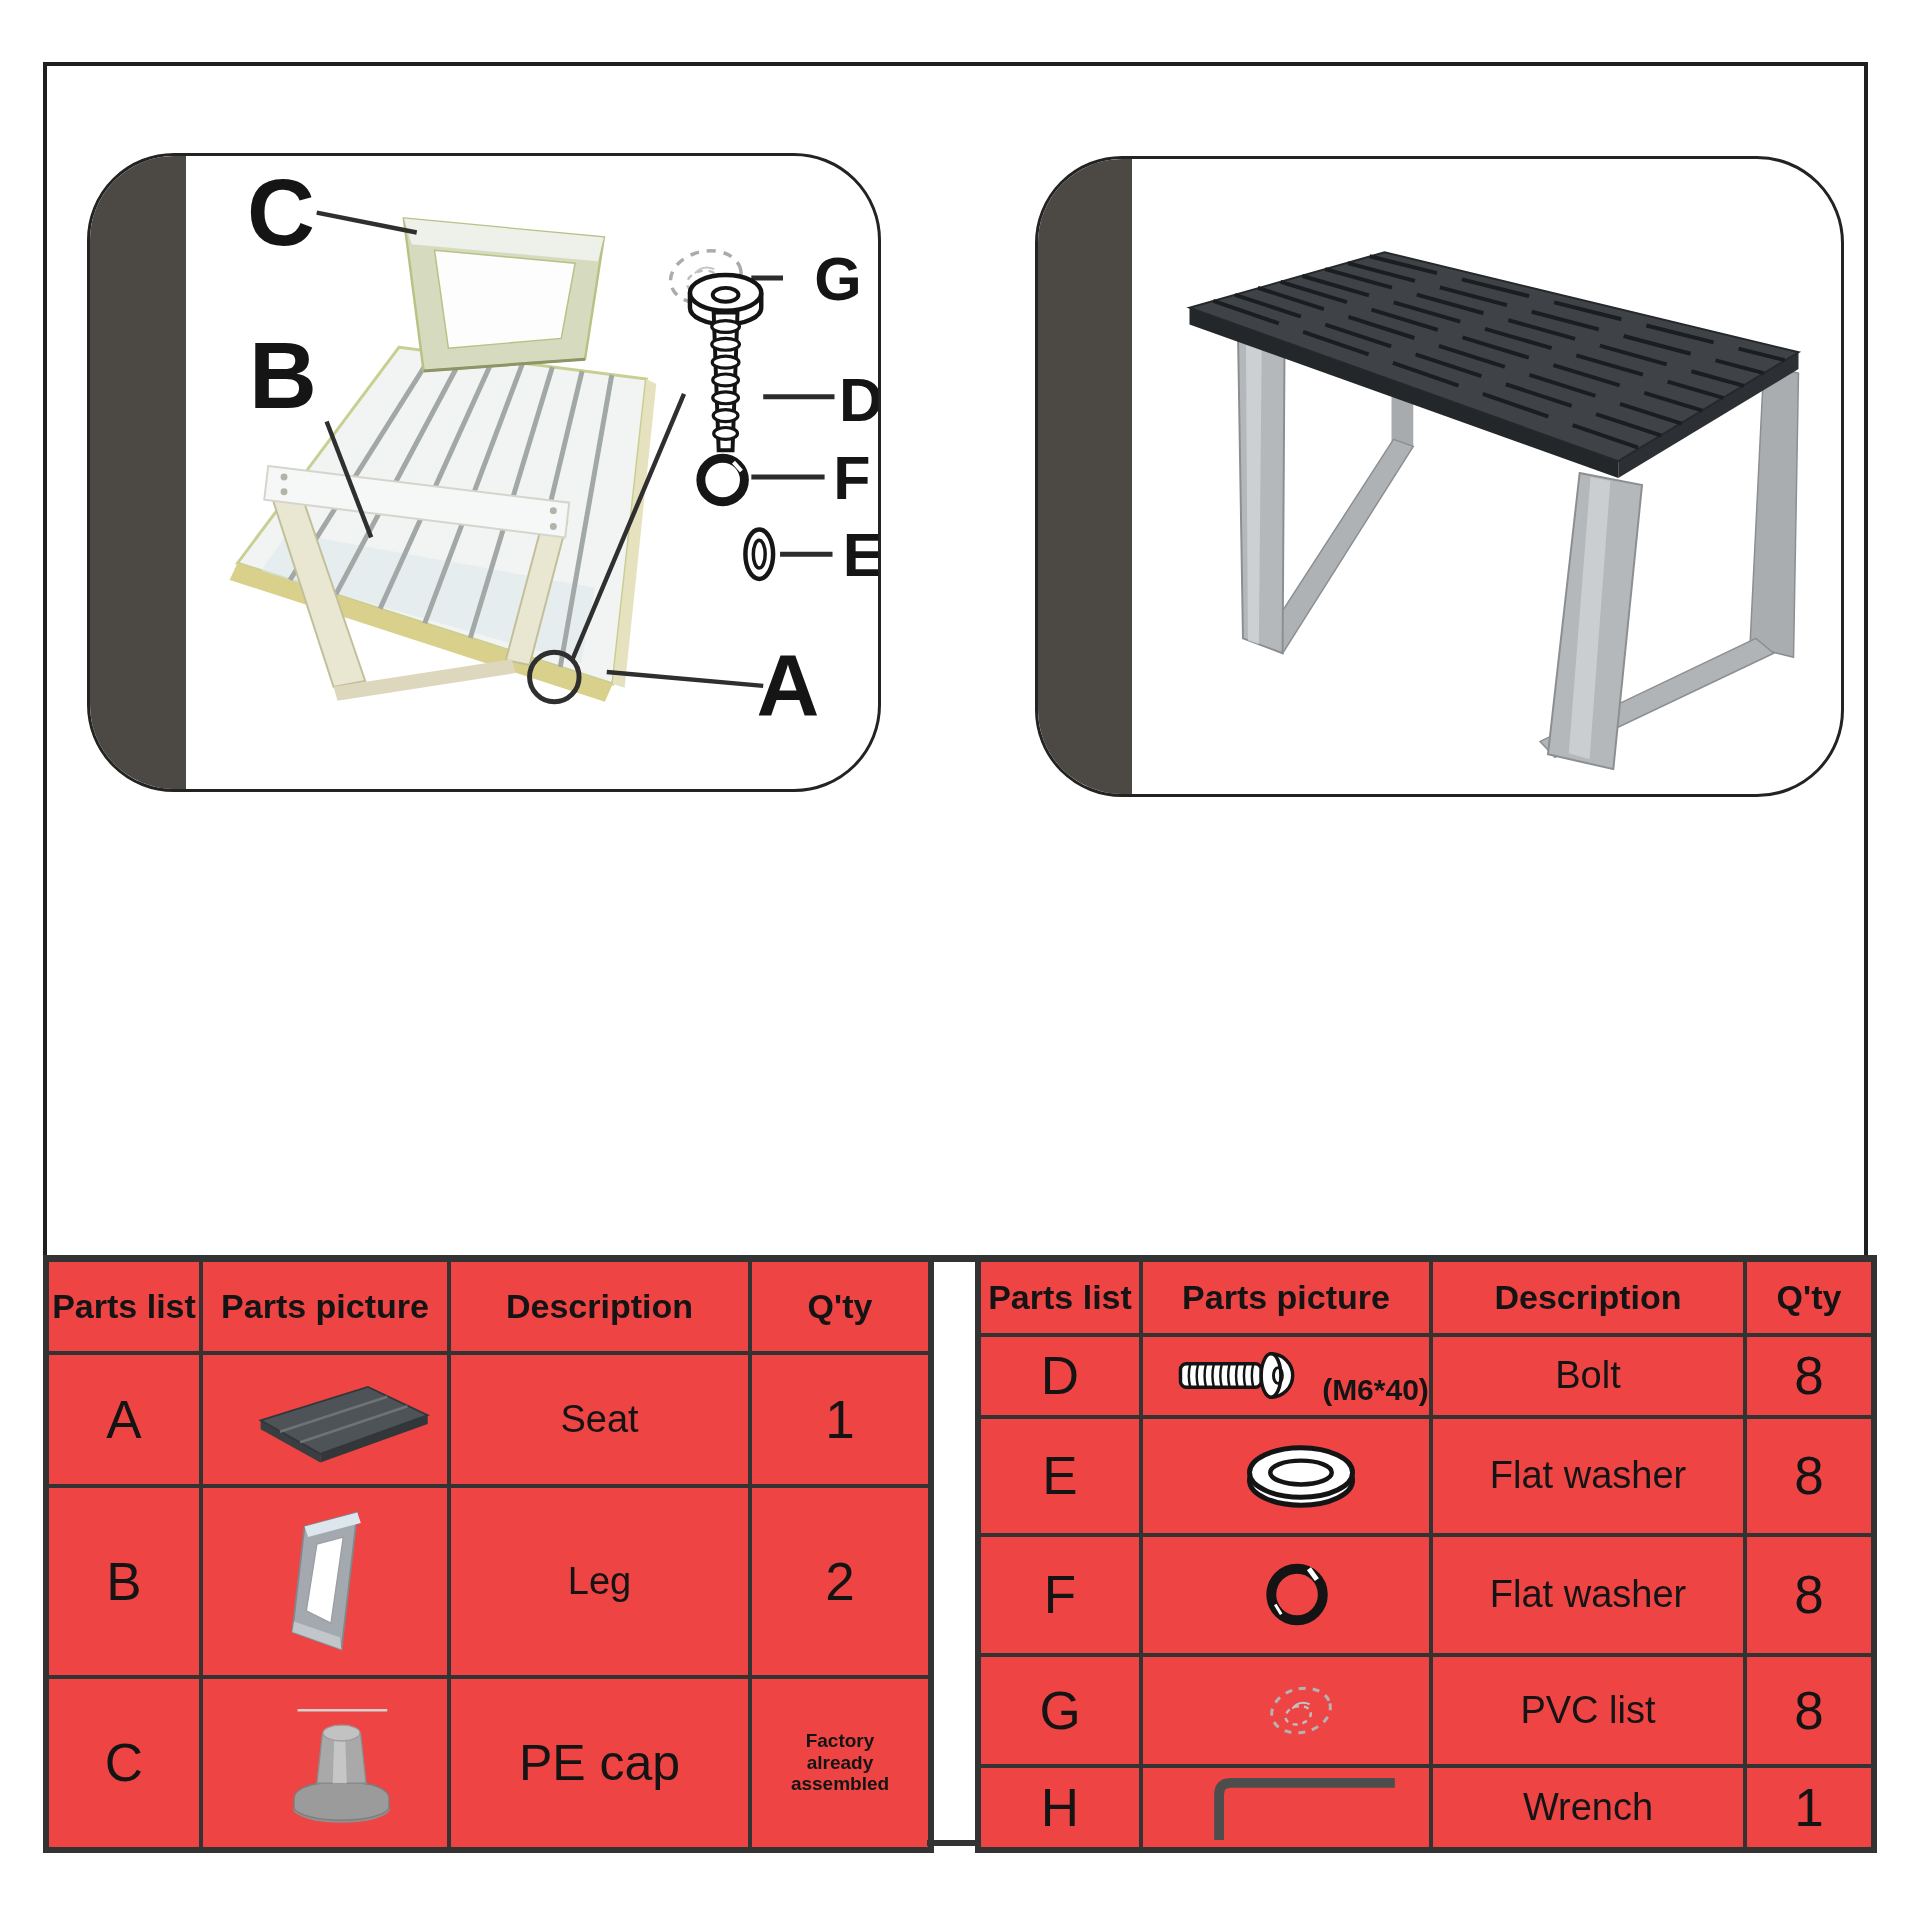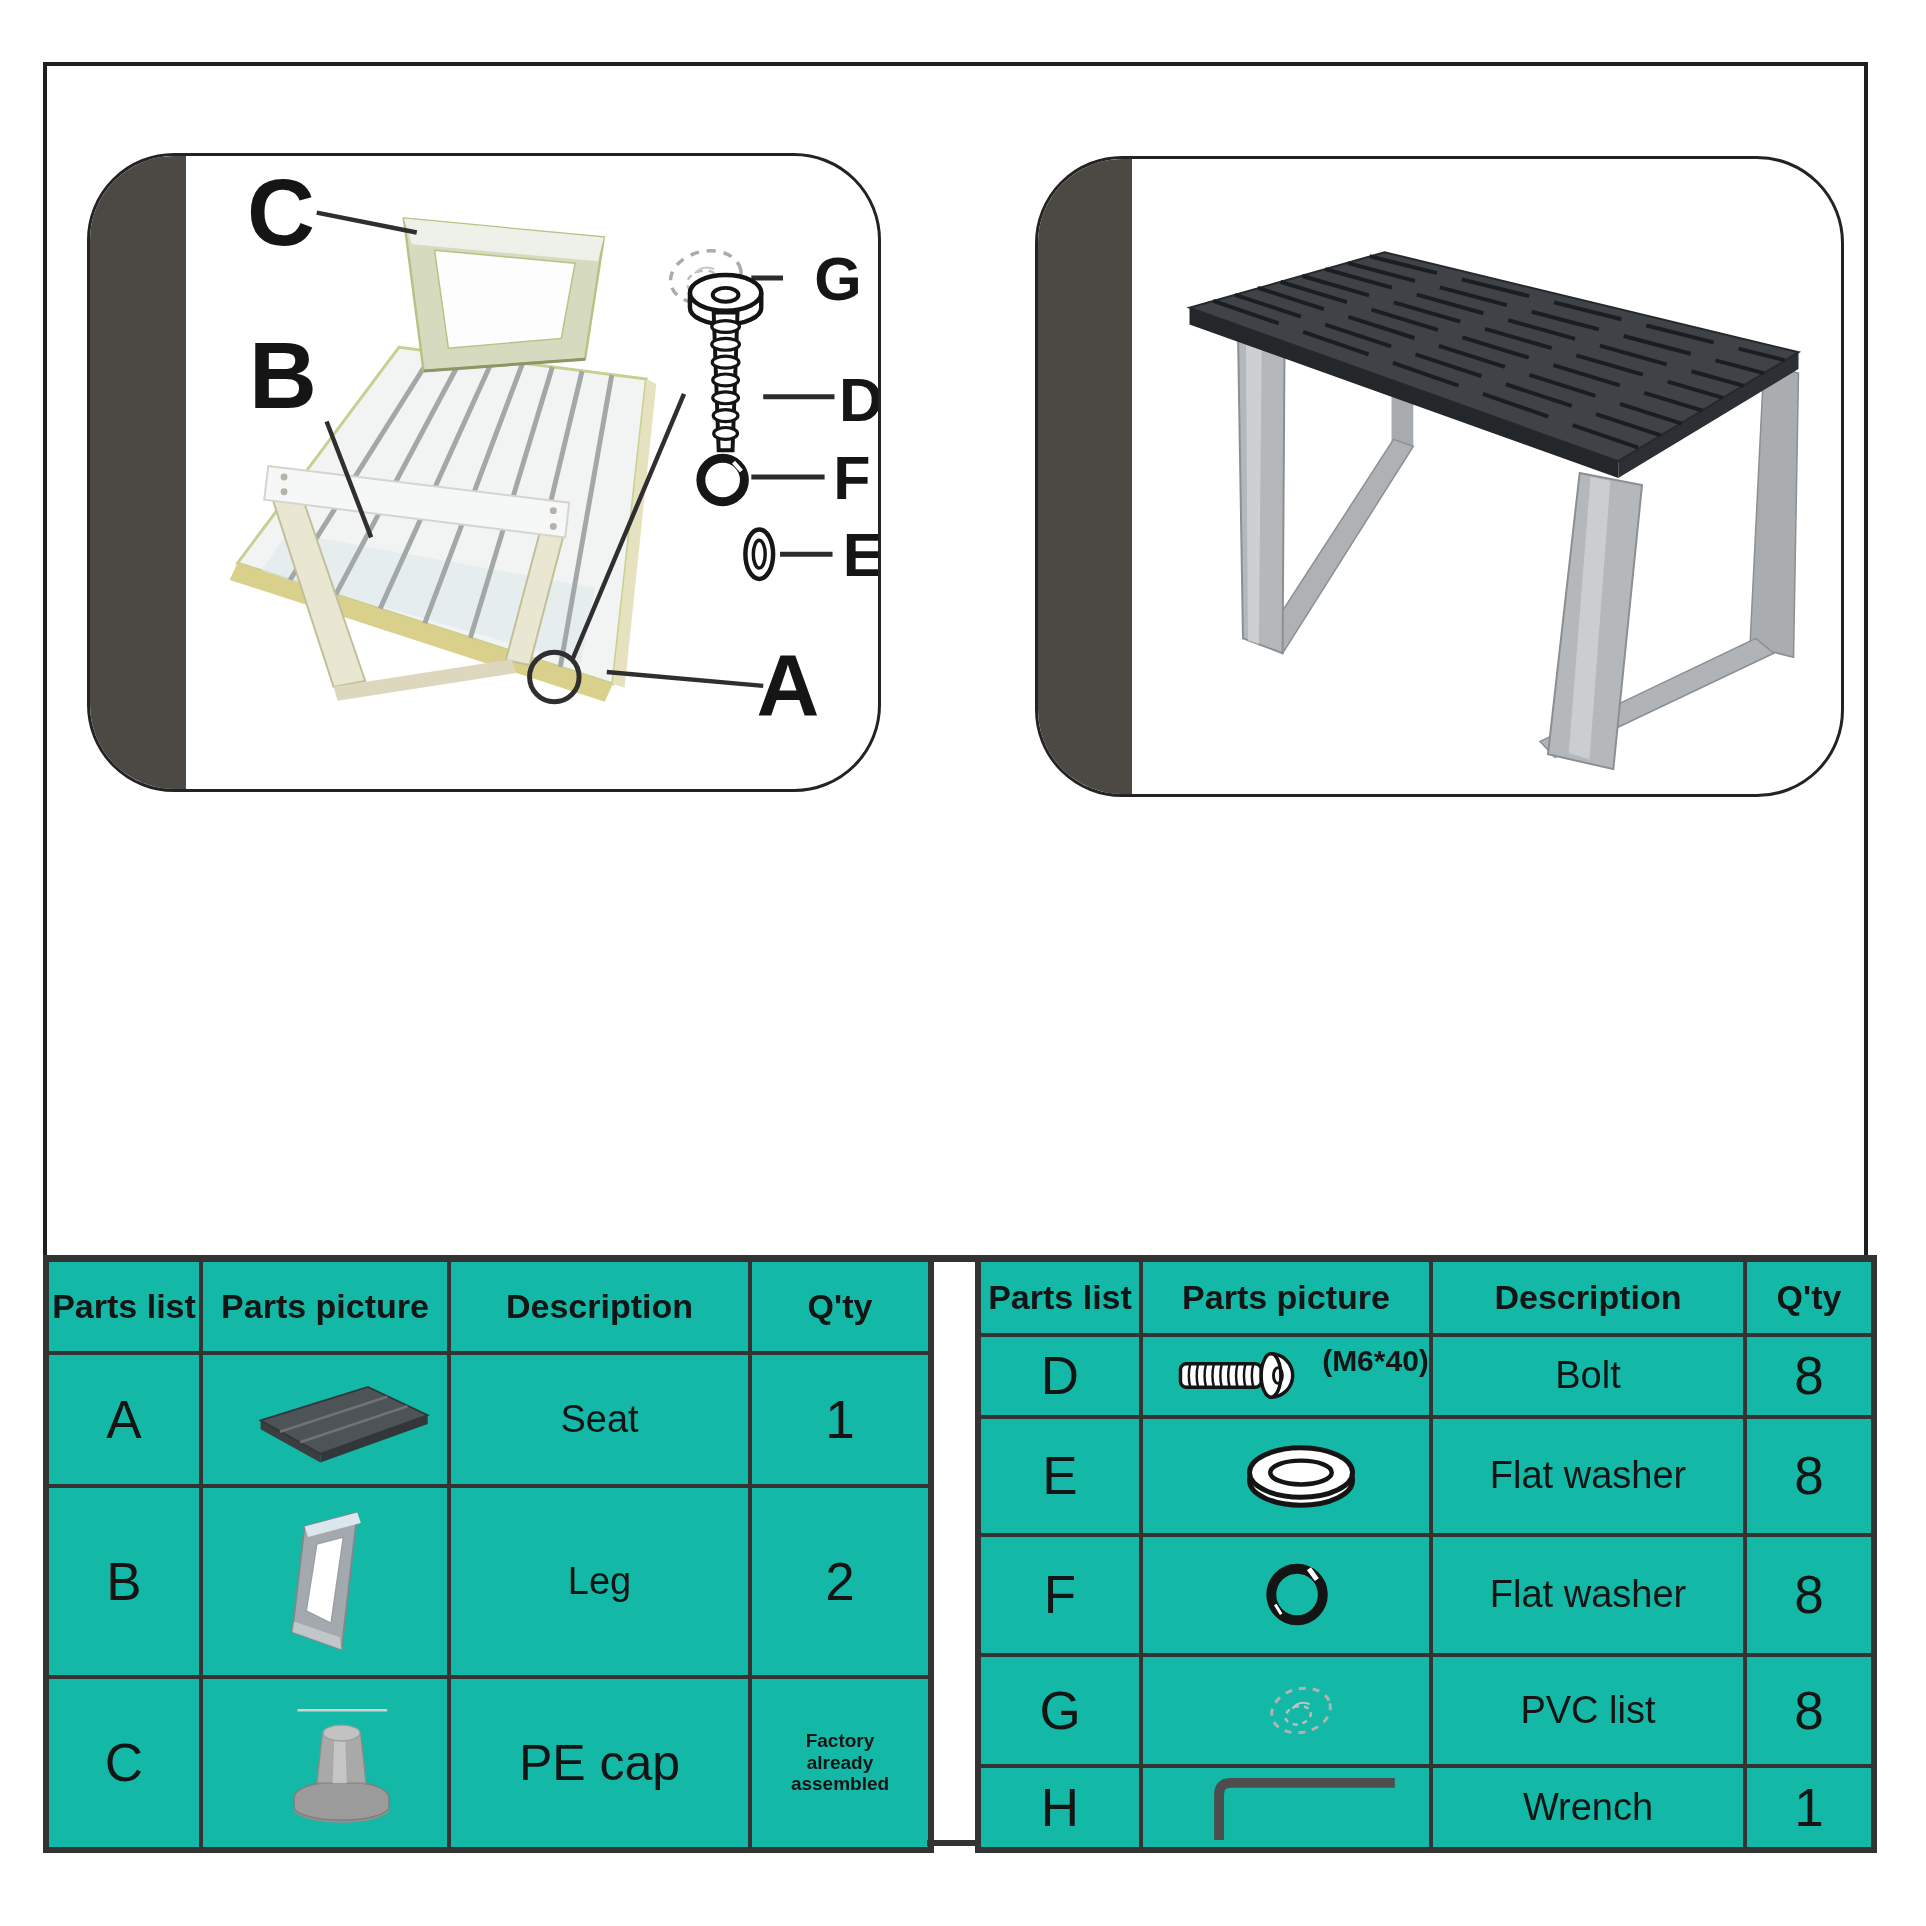--- a/index.html
+++ b/index.html
@@ -29,37 +29,37 @@
   .big-label{
     position:absolute;transform:translate(-50%,-50%);
     font-weight:bold;color:#151515;line-height:1;
   }
   .xl{font-size:94px;}
   .md{font-size:61px;}
   
   table.parts{
     position:absolute;border-collapse:collapse;table-layout:fixed;
     border:6px solid var(--table_line,#333);border-top-width:7px;
-    background:#14b8a6;
+    background:#ef4444;
   }
   table.parts td,table.parts th{
     border:4px solid var(--table_line,#333);text-align:center;vertical-align:middle;
     padding:0;overflow:hidden;
   }
   #table-left{left:43px;top:1255px;width:886px;height:591px;}
   #table-right{left:975px;top:1255px;width:896px;height:591px;}
   th.hdr{font-size:34px;font-weight:bold;}
   td.part-letter{font-size:53px;font-weight:normal;}
   td.desc{font-size:38px;font-weight:normal;}
   td.desc.plain{font-size:50px;font-weight:normal;}
   td.qty{font-size:53px;font-weight:normal;}
   .factory-note{
     width:129px;margin:0 auto;font-size:19px;font-weight:bold;line-height:1.15;
   }
-  td.pic .cellwrap{display:flex;align-items:flex-start;justify-content:center;gap:15px;padding-left:33px;}
+  td.pic .cellwrap{display:flex;align-items:flex-end;justify-content:center;gap:15px;padding-left:33px;}
   .spec{font-size:30px;font-weight:bold;white-space:nowrap;}
   
   .gap-rule{position:absolute;background:var(--table_line,#333);}
   #gap-top{left:927px;top:1255px;width:51px;height:7px;}
   #gap-bottom{left:927px;top:1840px;width:51px;height:6px;}
 </style>
 </head>
 <body>
 
 <div id="page-frame"></div>

